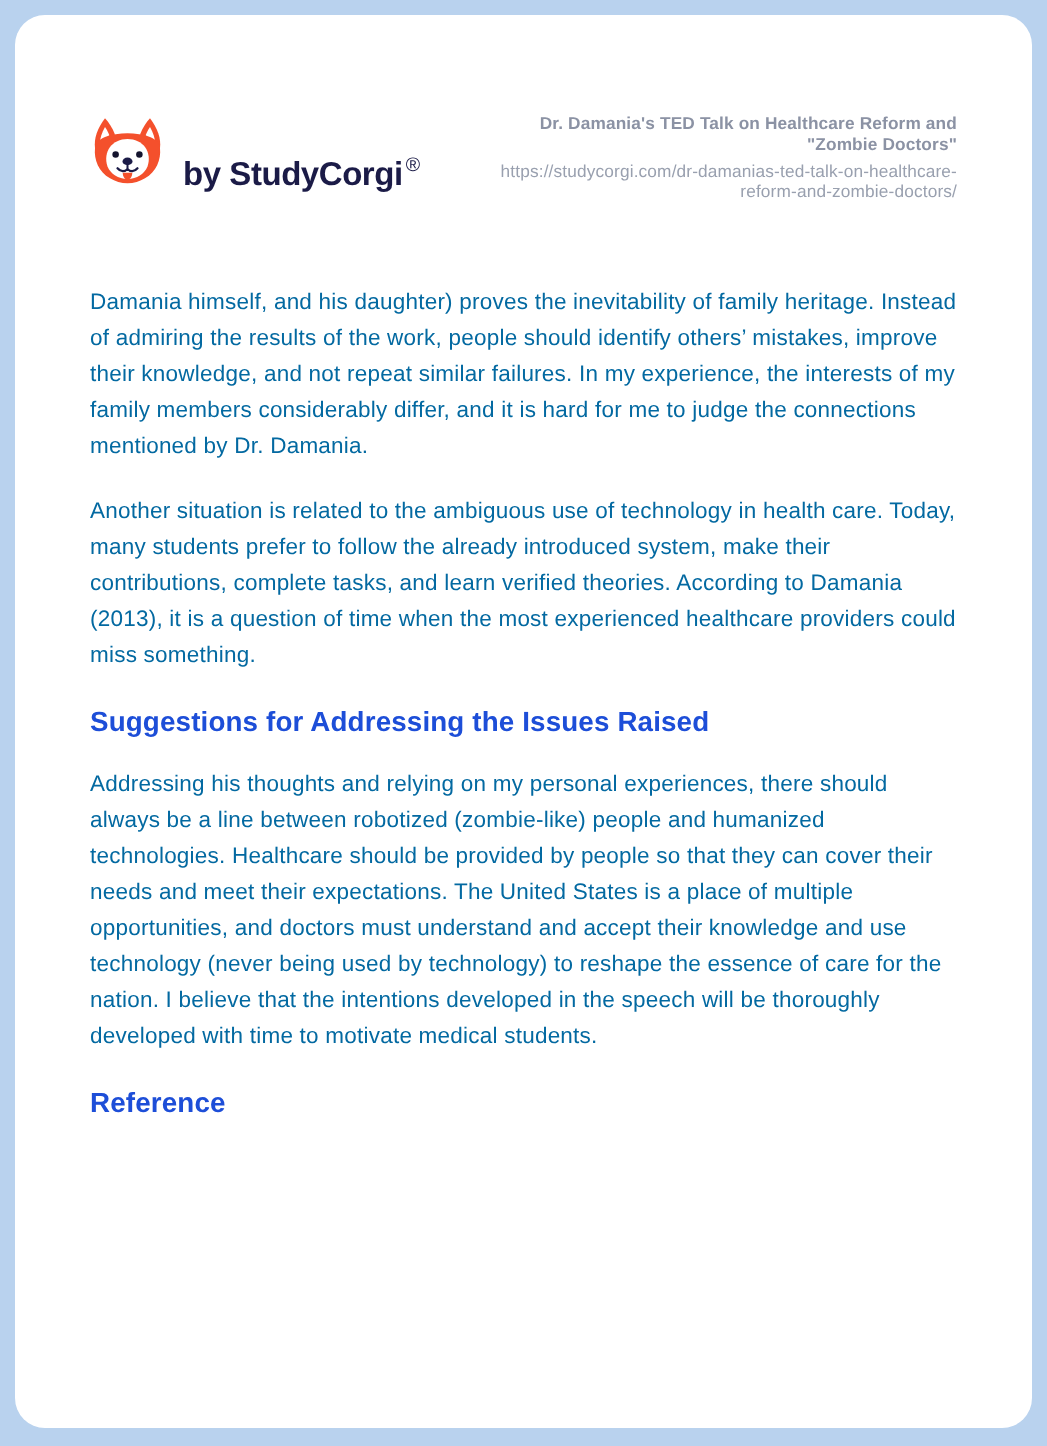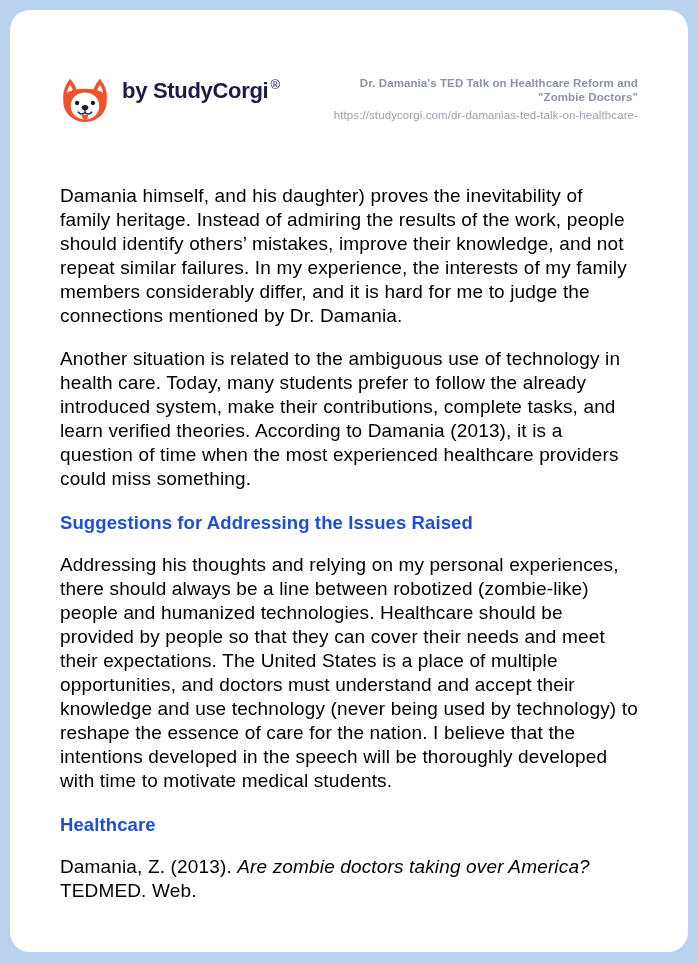--- a/index.html
+++ b/index.html
@@ -19,21 +19,21 @@
   }
   
   .header {
     display: flex;
     justify-content: space-between;
     align-items: flex-start;
     padding-top: 56px;
   }
   .logo-block {
     display: flex;
-    align-items: flex-start;
+    align-items: flex-end;
     gap: 12px;
     margin-top: 11px;
   }
   .logo-icon { width: 50px; height: 52px; flex: 0 0 auto; }
   .brand-text {
     font-size: 22px;
     font-weight: 800;
     letter-spacing: -0.3px;
     color: #1b1b47;
     white-space: nowrap;
@@ -62,23 +62,23 @@
     font-size: 11.5px;
     font-weight: 400;
     line-height: 13px;
     color: #99a0af;
     letter-spacing: 0.1px;
     padding-left: 40px;
   }
   
   .article { margin-top: 55px; }
   .article p {
-    font-size: 19px;
+    font-size: 15px;
     line-height: 24px;
-    color: #000000;
+    color: #0369a1;
     letter-spacing: 0.15px;
     margin: 0 0 19px 0;
   }
   .article h2 {
     font-size: 18.5px;
     line-height: 26px;
     font-weight: 700;
     color: #1d4ed8;
     letter-spacing: 0.1px;
     margin: 14px 0 17px 0;
@@ -118,27 +118,27 @@
         </svg>
       </span>
       <span class="brand-text"><span>by StudyCorgi</span><span class="reg-mark">®</span></span>
     </div>
 
     <div class="doc-meta">
       <div class="doc-title-line">Dr. Damania's TED Talk on Healthcare Reform and</div>
       <div class="doc-title-line">"Zombie Doctors"</div>
       <div class="doc-url">
         <div class="doc-url-line">https://studycorgi.com/dr-damanias-ted-talk-on-healthcare-</div>
+        <div class="doc-url-line">reform-and-zombie-doctors/</div>
       </div>
     </div>
 
   </div>
 
   <div class="article">
     <p>Damania himself, and his daughter) proves the inevitability of family heritage. Instead of admiring the results of the work, people should identify others’ mistakes, improve their knowledge, and not repeat similar failures. In my experience, the interests of my family members considerably differ, and it is hard for me to judge the connections mentioned by Dr. Damania.</p>
     <p>Another situation is related to the ambiguous use of technology in health care. Today, many students prefer to follow the already introduced system, make their contributions, complete tasks, and learn verified theories. According to Damania (2013), it is a question of time when the most experienced healthcare providers could miss something.</p>
     <h2>Suggestions for Addressing the Issues Raised</h2>
     <p>Addressing his thoughts and relying on my personal experiences, there should always be a line between robotized (zombie-like) people and humanized technologies. Healthcare should be provided by people so that they can cover their needs and meet their expectations. The United States is a place of multiple opportunities, and doctors must understand and accept their knowledge and use technology (never being used by technology) to reshape the essence of care for the nation. I believe that the intentions developed in the speech will be thoroughly developed with time to motivate medical students.</p>
-    <h2>Healthcare</h2>
-    <p><span>Damania, Z. (2013). </span><span class="ref-italic">Are zombie doctors taking over America?</span><span> TEDMED. Web.</span></p>
+    <h2>Reference</h2>
   </div>
 
 </div>
 
 </body></html>

